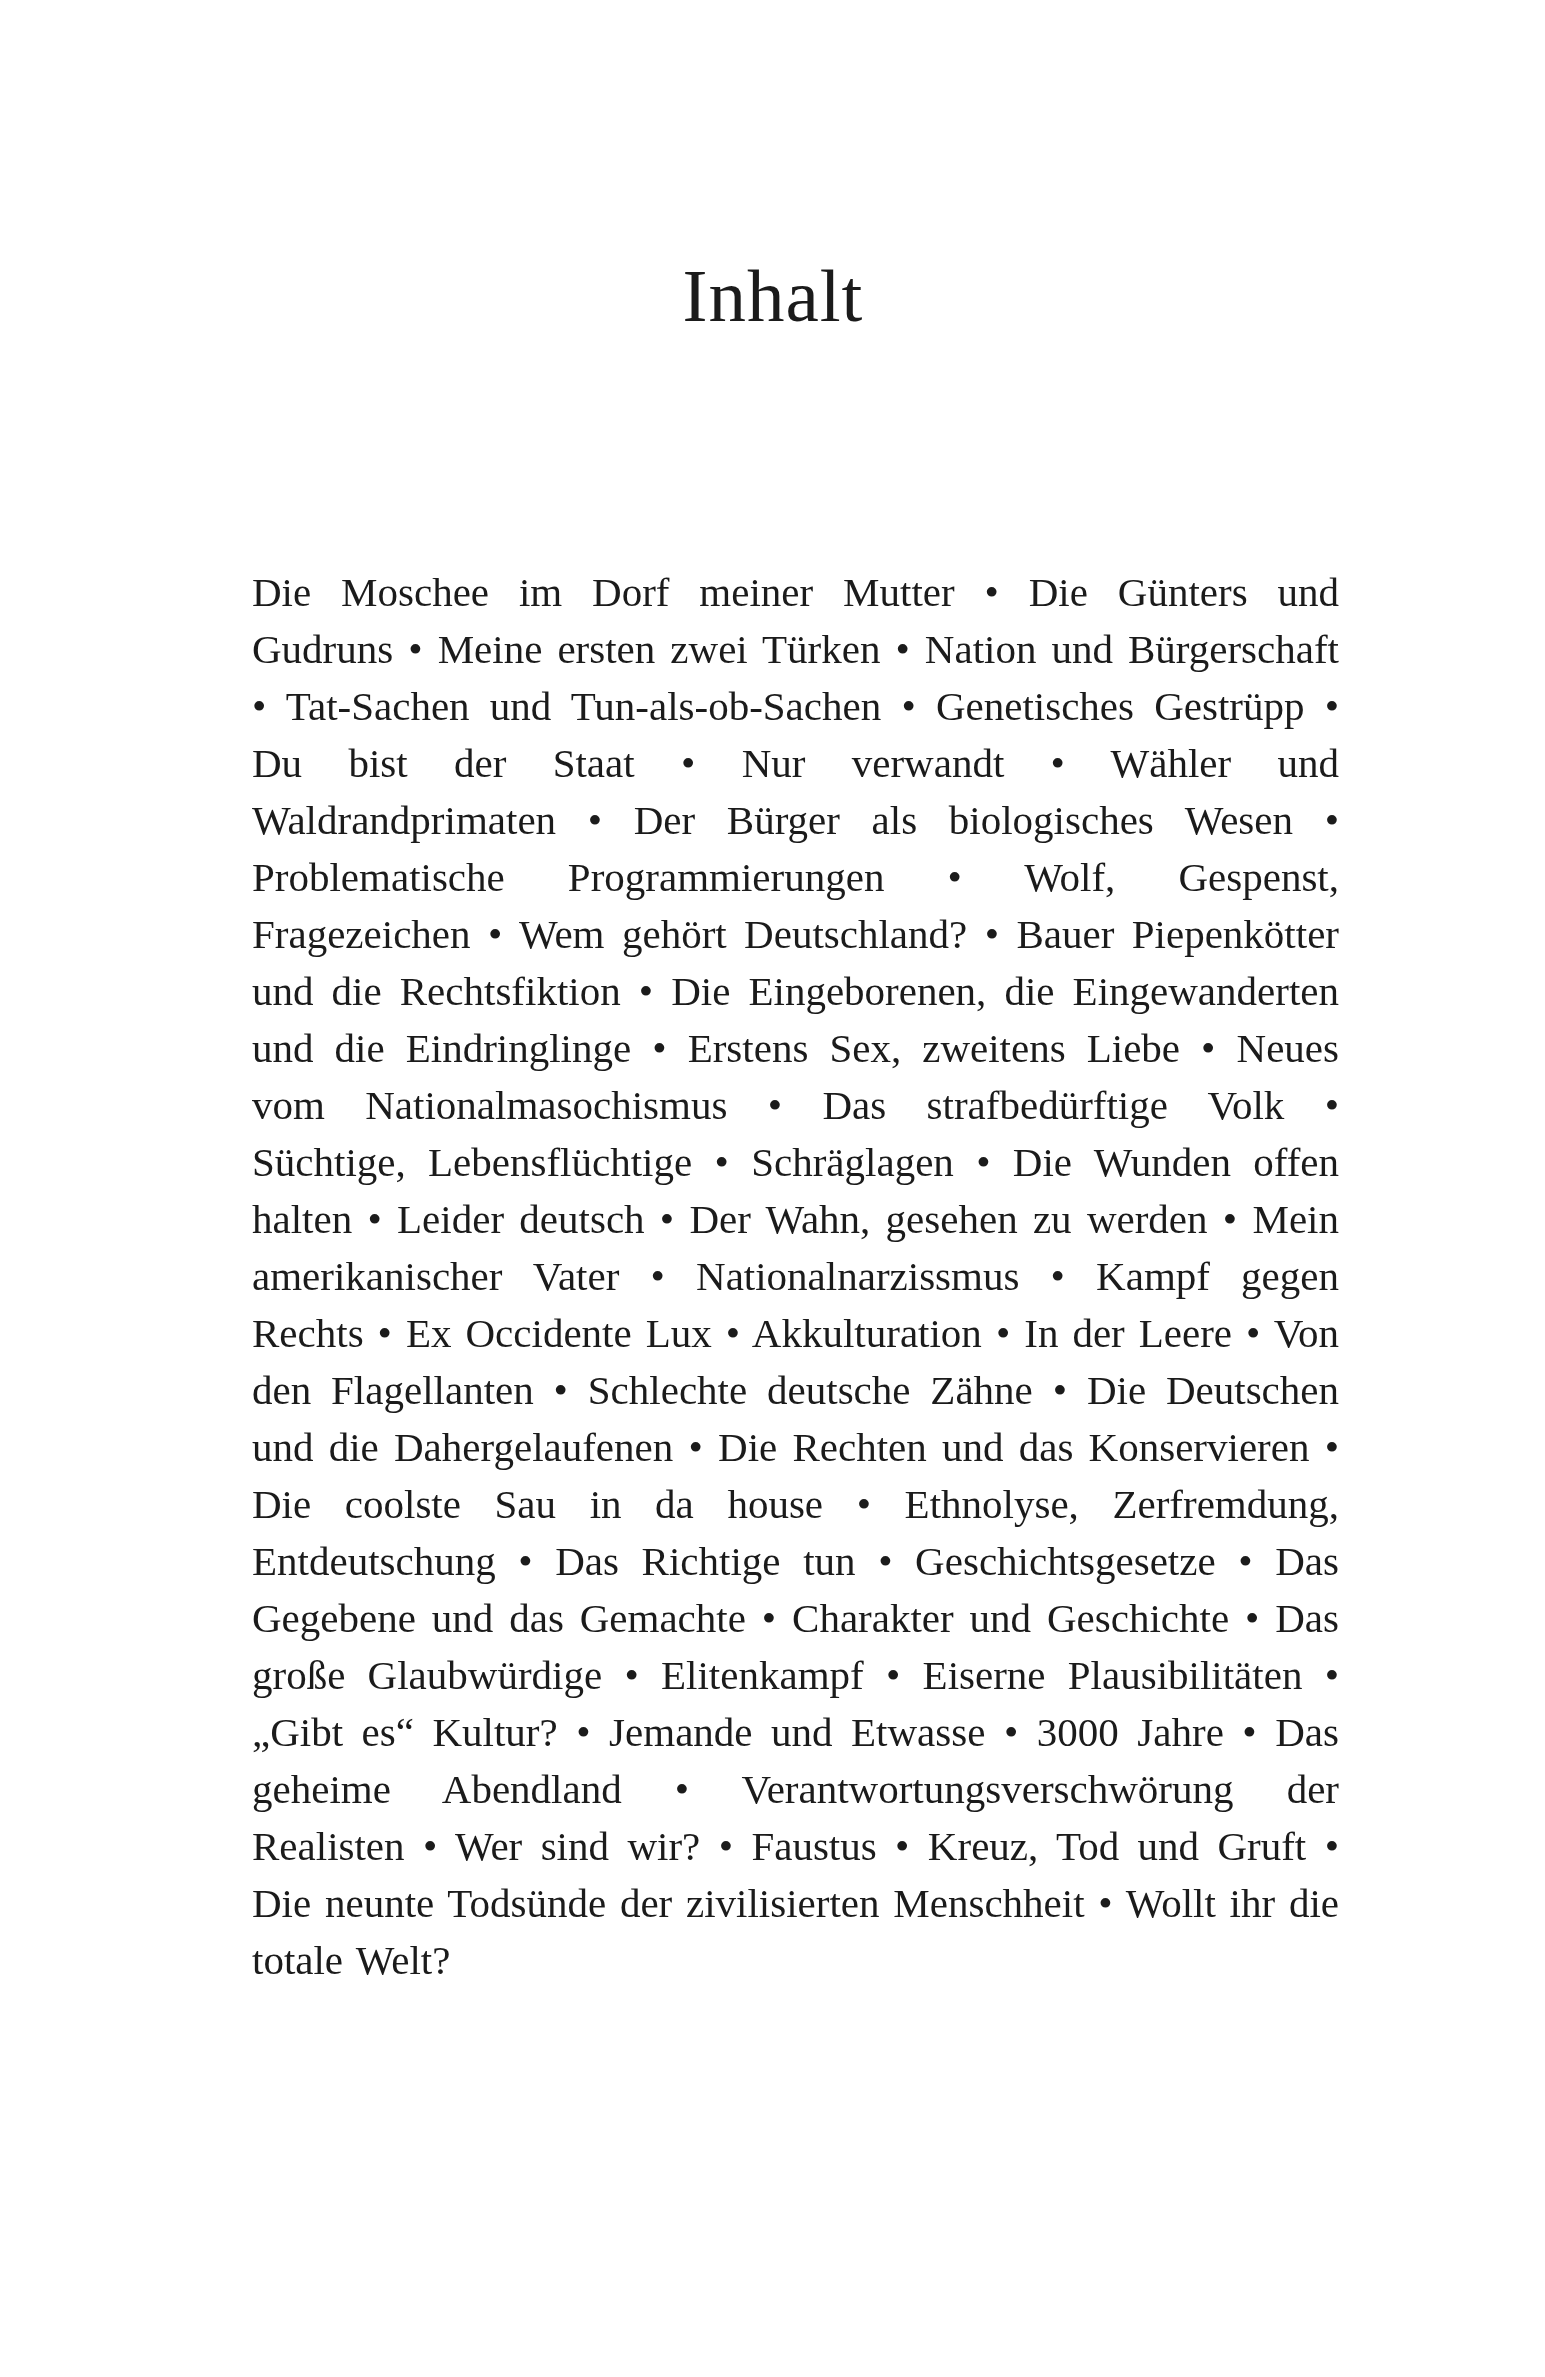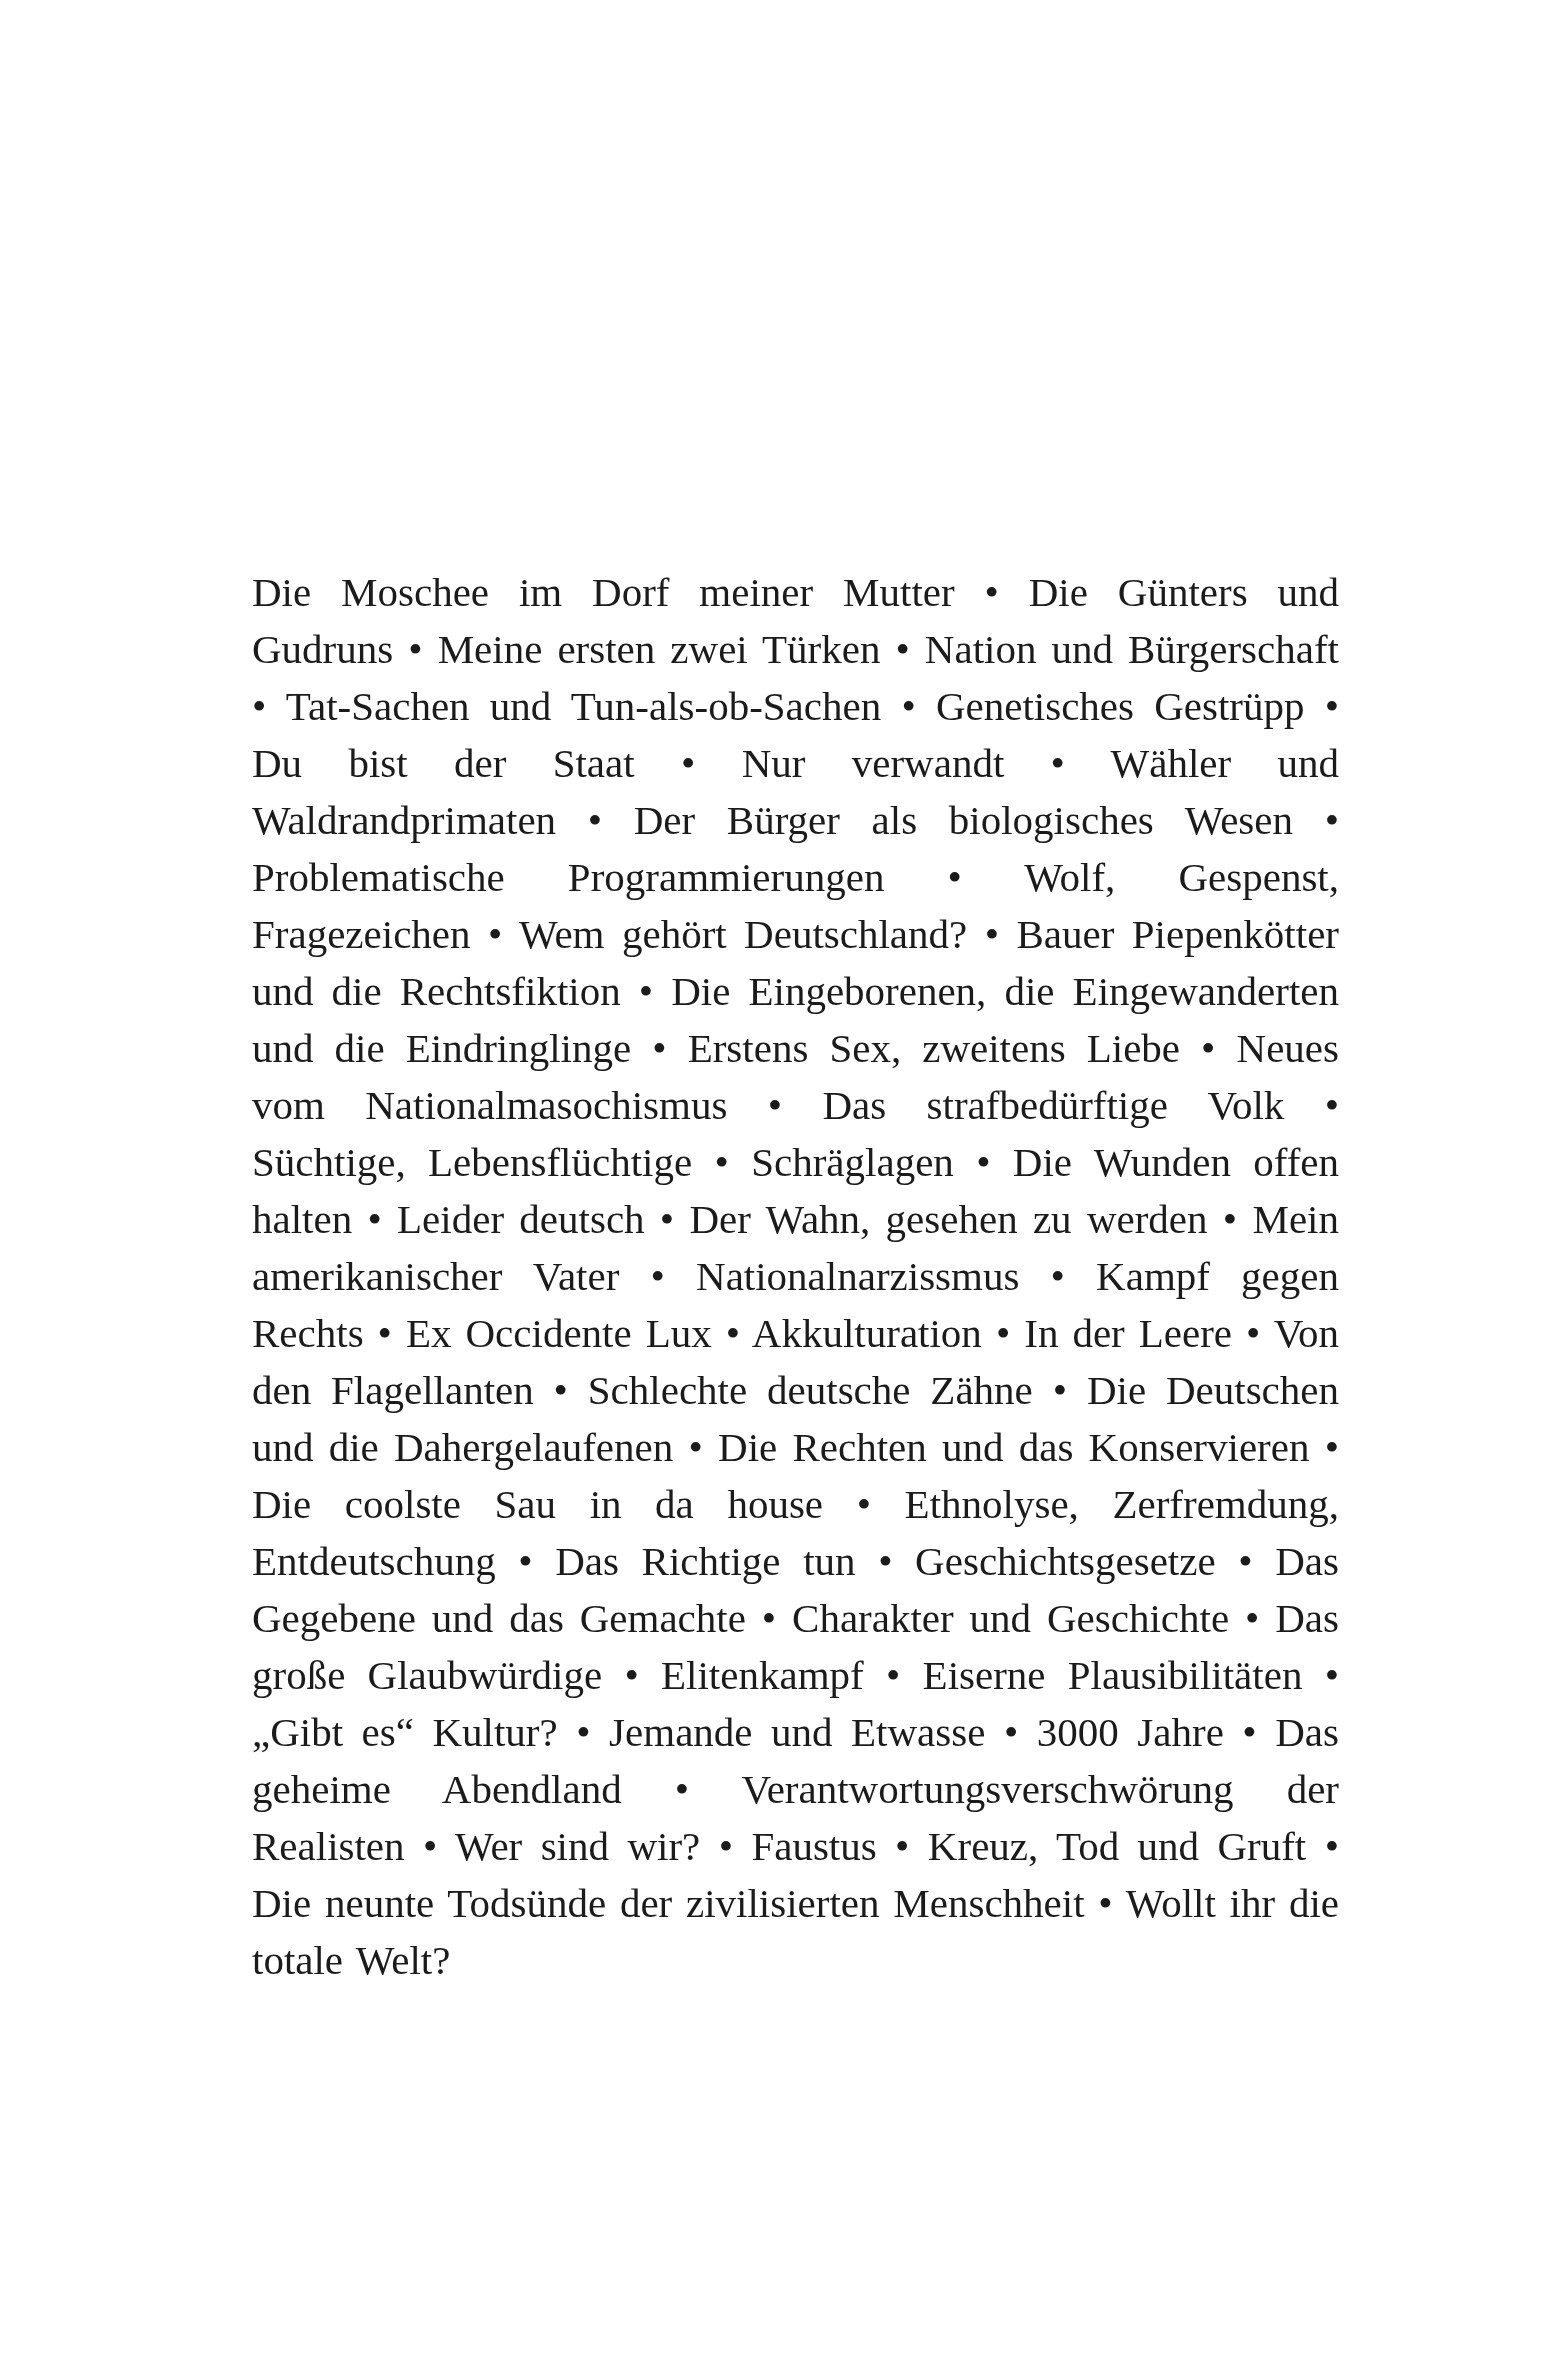--- a/index.html
+++ b/index.html
@@ -42,16 +42,17 @@
     word-spacing: 0.08em;
     hyphens: auto;
     -webkit-hyphens: auto;
     color: #1b1b1b;
   }
 </style>
 </head>
 <body>
 
 <div class="page">
+  <h1 class="page-title">Inhalt</h1>
 
   <p class="toc-paragraph" lang="de">Die Moschee im Dorf meiner Mutter • Die Günters und Gudruns • Meine ersten zwei Türken • Nation und Bürgerschaft • Tat-Sachen und Tun-als-ob-Sachen • Genetisches Gestrüpp • Du bist der Staat • Nur verwandt • Wähler und Waldrandprimaten • Der Bürger als biologisches Wesen • Problematische Programmierungen • Wolf, Gespenst, Fragezeichen • Wem gehört Deutschland? • Bauer Piepenkötter und die Rechtsfiktion • Die Eingeborenen, die Eingewanderten und die Eindringlinge • Erstens Sex, zweitens Liebe • Neues vom Nationalmasochismus • Das strafbedürftige Volk • Süchtige, Lebensflüchtige • Schräglagen • Die Wunden offen halten • Leider deutsch • Der Wahn, gesehen zu werden • Mein amerikanischer Vater • Nationalnarzissmus • Kampf gegen Rechts • Ex Occidente Lux • Akkulturation • In der Leere • Von den Flagellanten • Schlechte deutsche Zähne • Die Deutschen und die Dahergelaufenen • Die Rechten und das Konservieren • Die coolste Sau in da house • Ethnolyse, Zerfremdung, Entdeutschung • Das Richtige tun • Geschichtsgesetze • Das Gegebene und das Gemachte • Charakter und Geschichte • Das große Glaubwürdige • Elitenkampf • Eiserne Plausibilitäten • „Gibt es“ Kultur? • Jemande und Etwasse • 3000 Jahre • Das geheime Abendland • Verantwortungsverschwörung der Realisten • Wer sind wir? • Faustus • Kreuz, Tod und Gruft • Die neunte Todsünde der zivilisierten Menschheit • Wollt ihr die totale Welt?</p>
 </div>
 
 
 </body></html>

